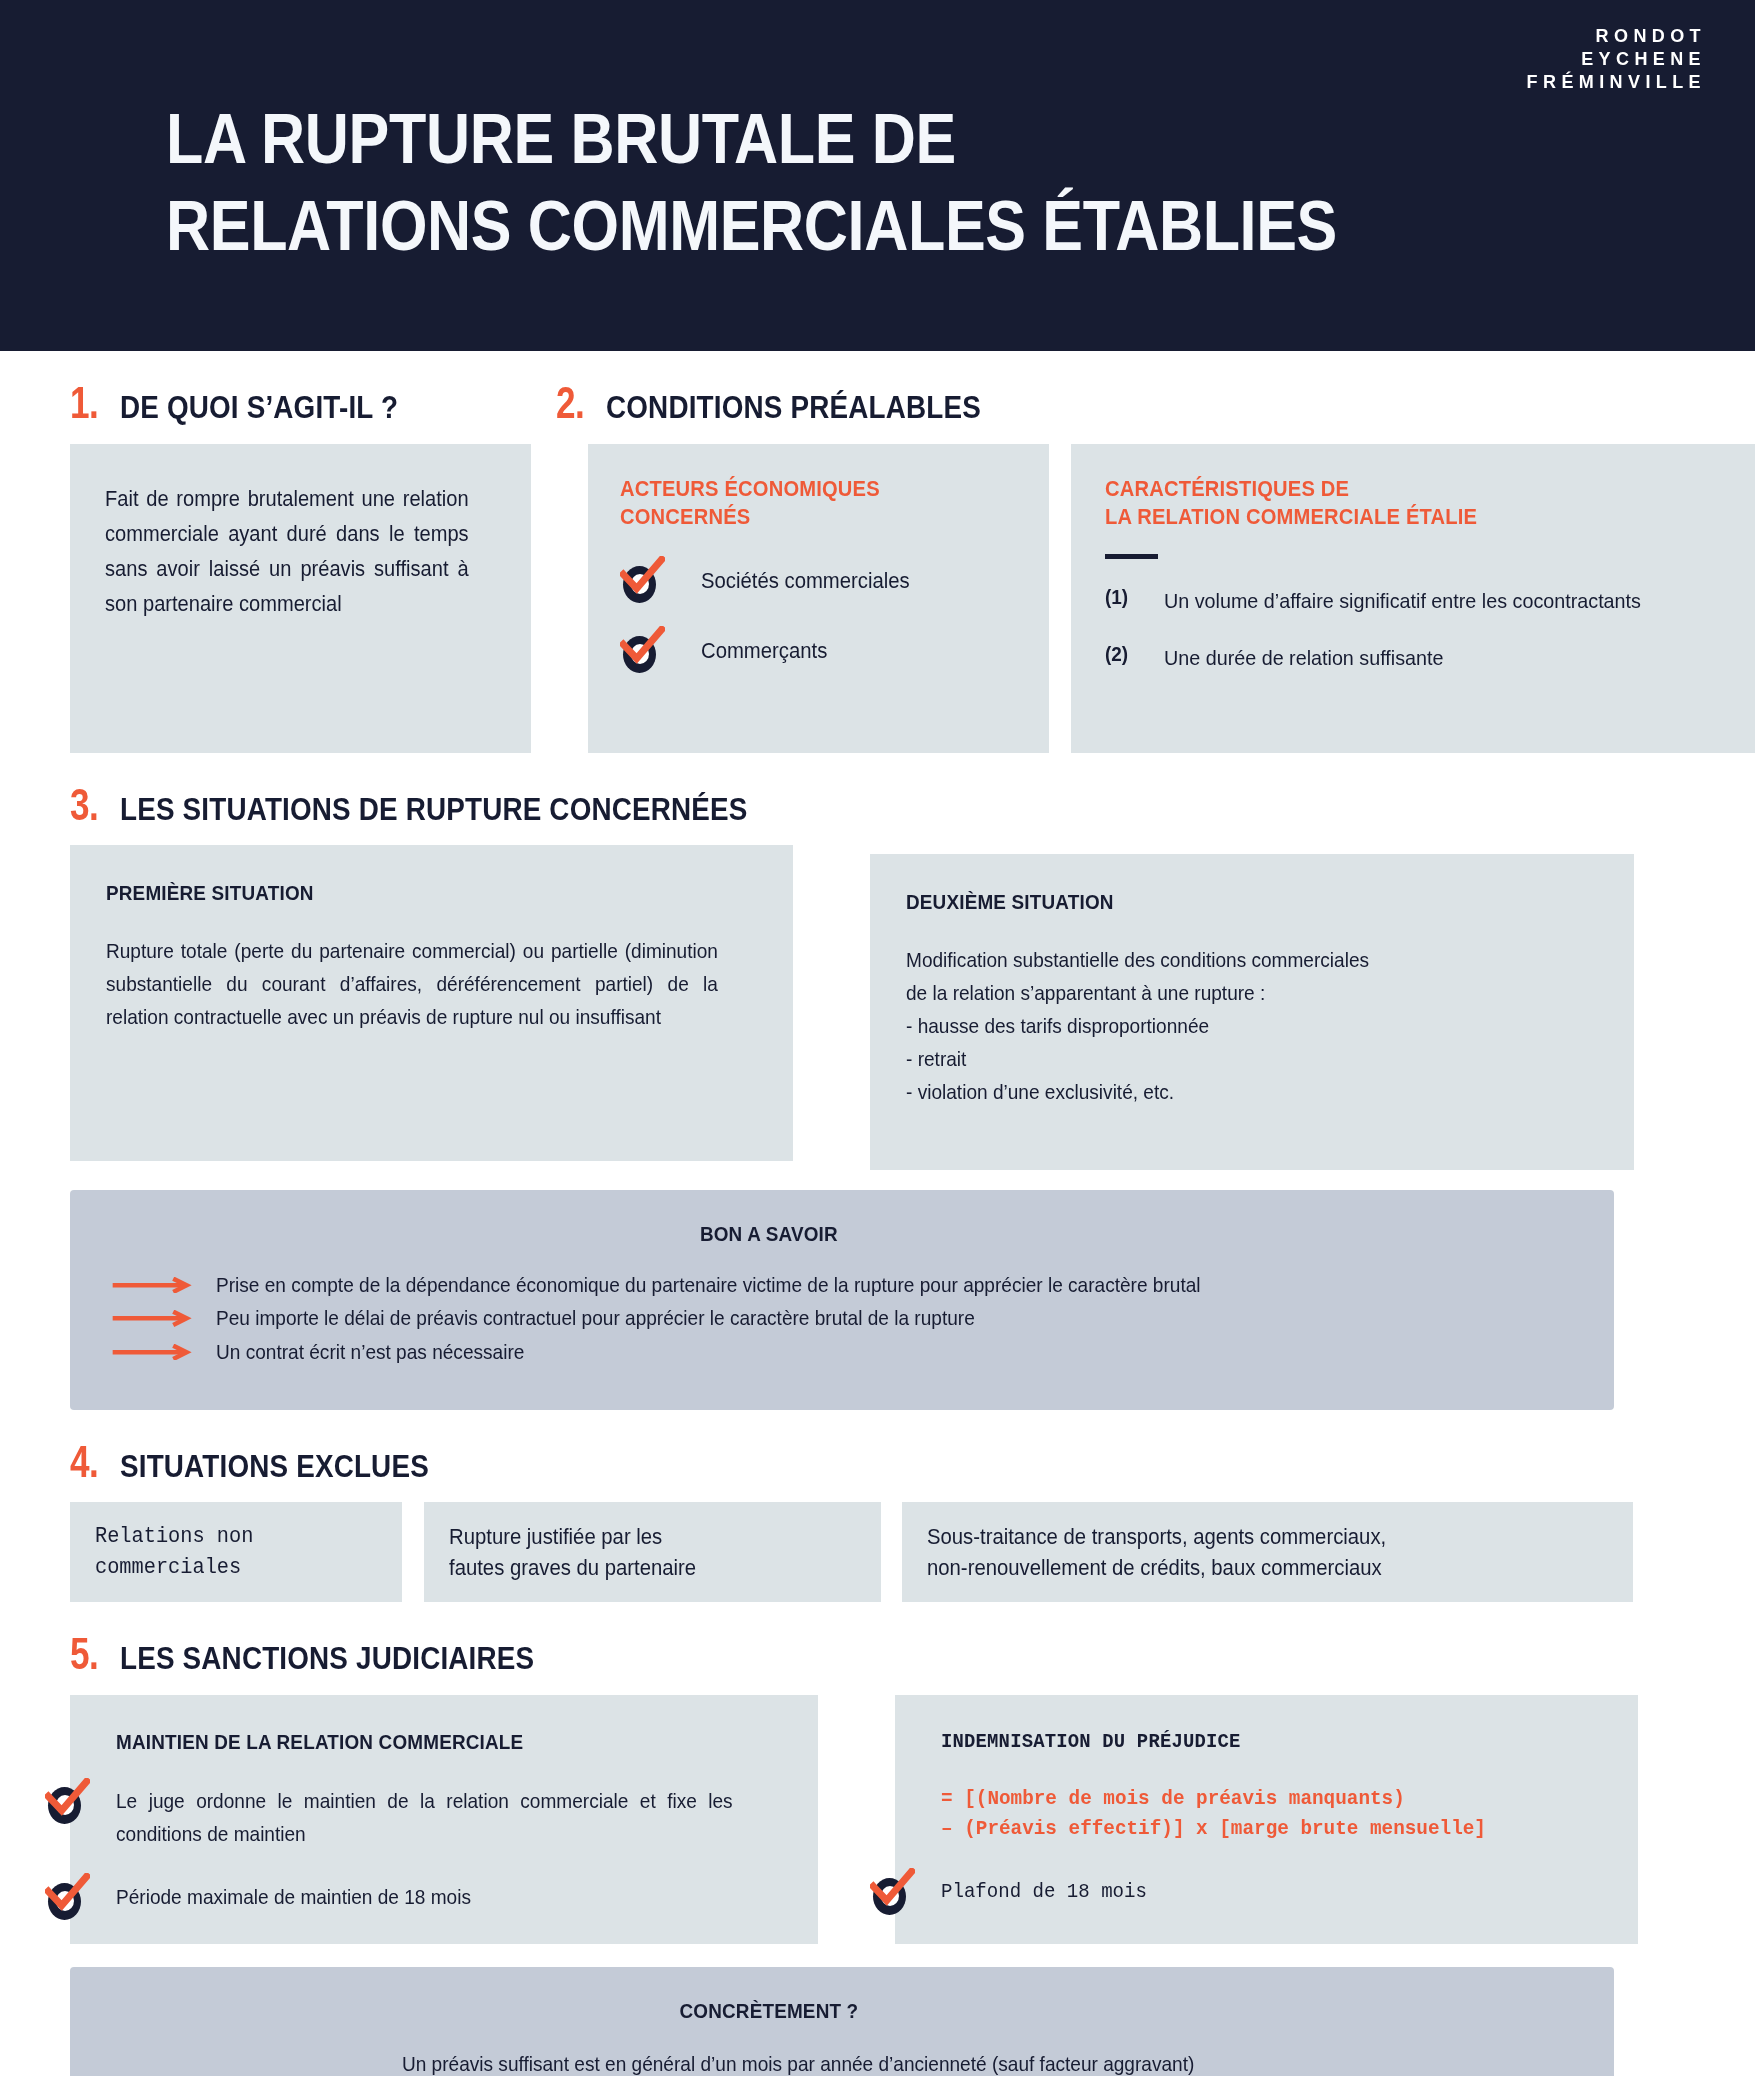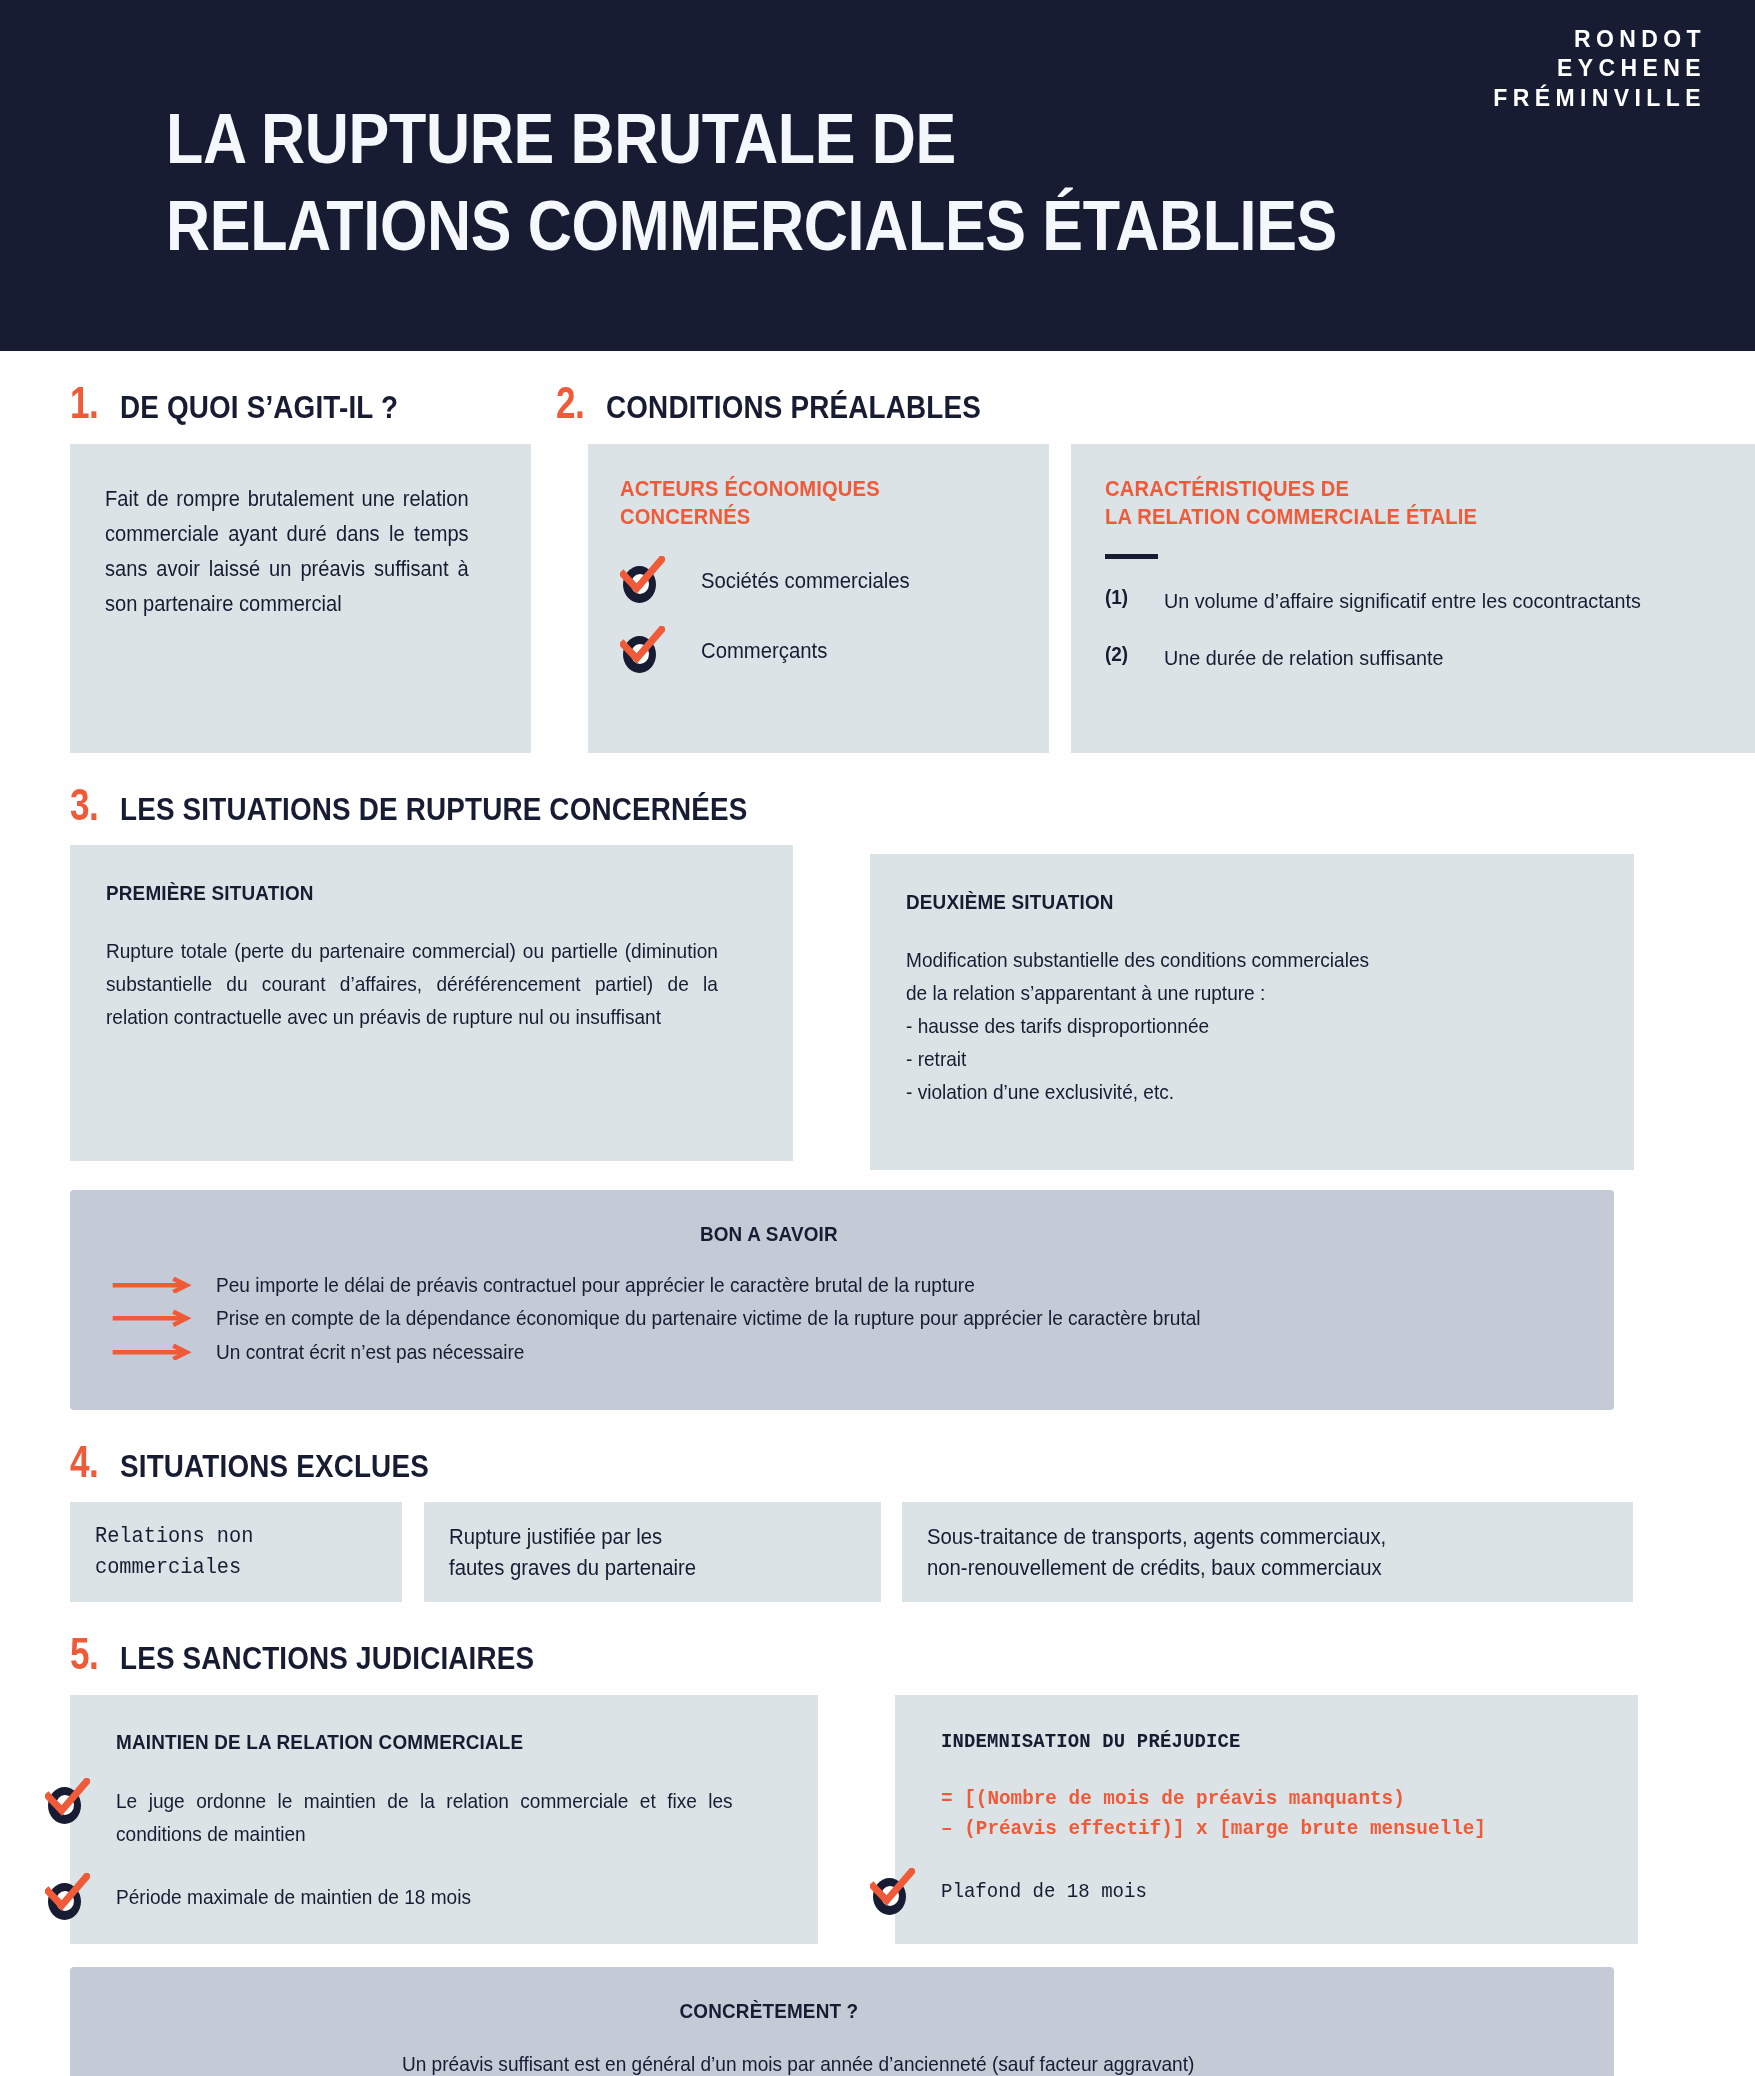--- a/index.html
+++ b/index.html
@@ -24,21 +24,21 @@
     height:351px;
     position:relative;
     padding:0;
   }
   .logo{
     position:absolute;
     top:25px; right:50px;
     text-align:right;
     color:#fff;
     font-weight:bold;
-    font-size:23px;
+    font-size:18px;
     line-height:1.28;
     letter-spacing:5.4px;
   }
   .logo div{white-space:nowrap;}
   .title{
     position:absolute;
     left:166px;
     top:96px;
     color:#f4f7fb;
     font-weight:bold;
@@ -289,30 +289,30 @@
     <div class="card-dark bas">
       <div class="bas-title">BON A SAVOIR</div>
       <div class="bas-list">
         <div class="bas-row">
           <span class="arrow">
             <svg width="83" height="16.6" viewBox="0 0 200 40">
                 <path d="M4 20 H176" stroke="#ef5a38" stroke-width="11" fill="none"></path>
                 <path d="M150 4 L182 20 L150 36" stroke="#ef5a38" stroke-width="11" fill="none" stroke-linecap="butt"></path>
               </svg>
           </span>
-          <span class="txt">Peu importe le délai de préavis contractuel pour apprécier le caractère brutal de la rupture</span>
+          <span class="txt">Prise en compte de la dépendance économique du partenaire victime de la rupture pour apprécier le caractère brutal</span>
         </div>
         <div class="bas-row">
           <span class="arrow">
             <svg width="83" height="16.6" viewBox="0 0 200 40">
                 <path d="M4 20 H176" stroke="#ef5a38" stroke-width="11" fill="none"></path>
                 <path d="M150 4 L182 20 L150 36" stroke="#ef5a38" stroke-width="11" fill="none" stroke-linecap="butt"></path>
               </svg>
           </span>
-          <span class="txt">Prise en compte de la dépendance économique du partenaire victime de la rupture pour apprécier le caractère brutal</span>
+          <span class="txt">Peu importe le délai de préavis contractuel pour apprécier le caractère brutal de la rupture</span>
         </div>
         <div class="bas-row">
           <span class="arrow">
             <svg width="83" height="16.6" viewBox="0 0 200 40">
                 <path d="M4 20 H176" stroke="#ef5a38" stroke-width="11" fill="none"></path>
                 <path d="M150 4 L182 20 L150 36" stroke="#ef5a38" stroke-width="11" fill="none" stroke-linecap="butt"></path>
               </svg>
           </span>
           <span class="txt">Un contrat écrit n’est pas nécessaire</span>
         </div>

